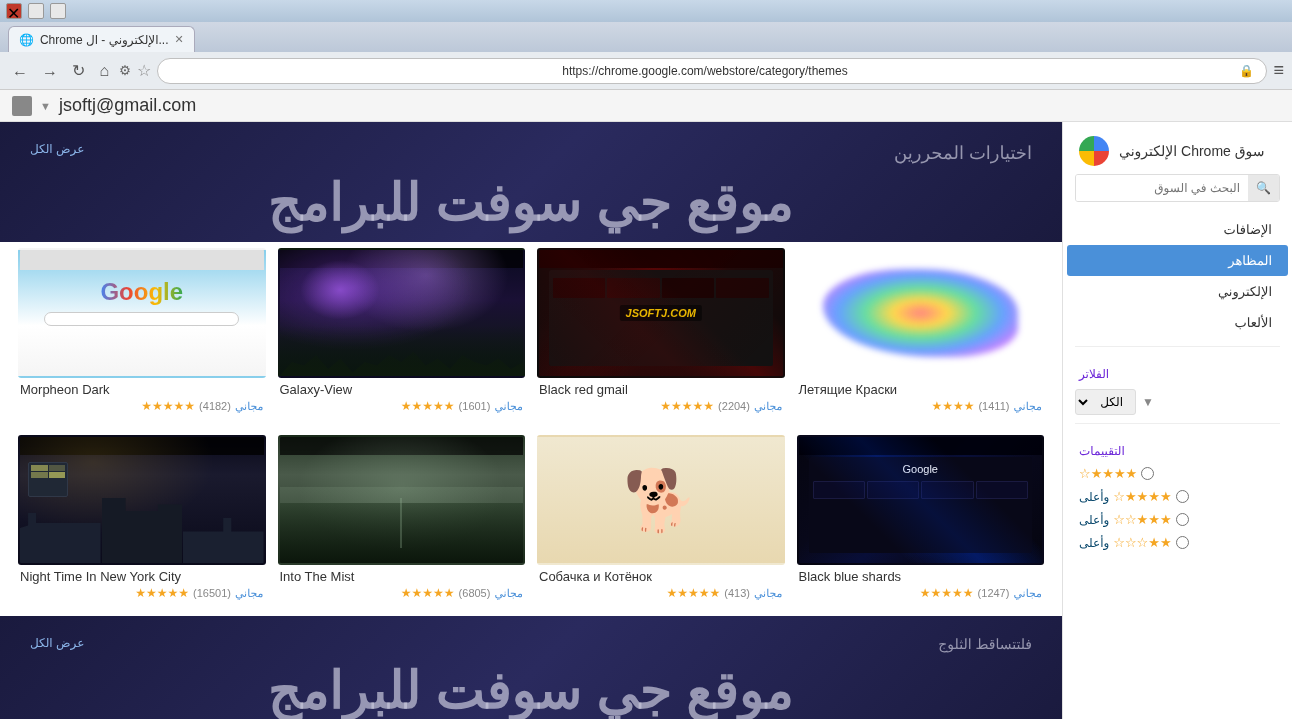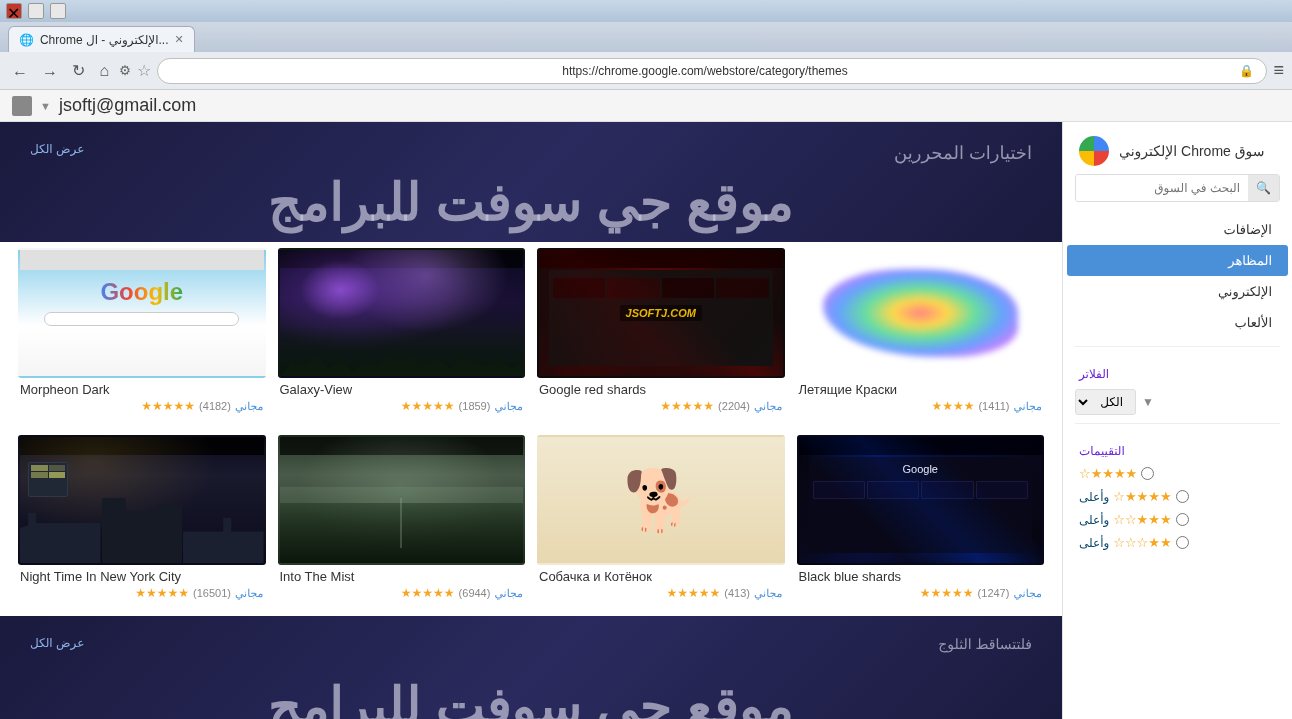--- a/index.html
+++ b/index.html
@@ -371,21 +371,21 @@
     .banner2-title {
       font-size: 52px;
       font-weight: bold;
       color: rgba(200,200,220,0.7);
       direction: rtl;
     }
     .banner2-subtitle {
       font-size: 18px;
       color: rgba(180,180,200,0.8);
       direction: rtl;
-      margin-bottom: 20px;
+      margin-bottom: 4px;
     }
 
     .jsoftj-watermark {
       position: absolute;
       top: 50%;
       left: 50%;
       transform: translate(-50%, -50%);
       font-size: 11px;
       font-weight: bold;
       color: rgba(255,200,0,0.9);
@@ -470,21 +470,21 @@
           <div style="position:absolute;top:0;left:0;right:0;height:18px;background:rgba(0,0,0,0.7);"></div>
           <div style="position:absolute;inset:0;background:radial-gradient(ellipse at 30% 30%,rgba(120,60,200,0.5) 0%,transparent 50%),radial-gradient(ellipse at 60% 20%,rgba(200,150,255,0.4) 0%,transparent 40%);"></div>
           <div style="position:absolute;bottom:0;left:0;right:0;height:50px;background:linear-gradient(180deg,transparent,#0a1510);display:flex;align-items:flex-end;">
             <div style="width:100%;height:35px;background:linear-gradient(0deg,#0d1a0d,transparent);clip-path:polygon(0 100%,5% 60%,10% 70%,15% 40%,20% 80%,25% 50%,30% 90%,35% 60%,40% 70%,45% 40%,50% 60%,55% 30%,60% 70%,65% 50%,70% 80%,75% 40%,80% 60%,85% 70%,90% 50%,95% 80%,100% 60%,100% 100%);"></div>
           </div>
         </div>
         <div class="theme-info">
           <div class="theme-name">Galaxy-View</div>
           <div class="theme-meta">
             <span class="theme-free">مجاني</span>
-            <span class="theme-count">(1859)</span>
+            <span class="theme-count">(1601)</span>
             <span class="stars">★★★★★</span>
           </div>
         </div>
       </div>
 
       <div class="theme-card">
         <div class="theme-thumb thumb-blackred" style="position:relative;">
           <div style="position:absolute;top:0;left:0;right:0;height:18px;background:rgba(20,0,0,0.9);"></div>
           <div style="position:absolute;inset:0;overflow:hidden;">
             <div style="position:absolute;top:20px;left:10px;right:10px;bottom:10px;background:#111;border-radius:2px;padding:4px;">
@@ -493,21 +493,21 @@
                 <div style="height:20px;background:#200808;border-radius:1px;"></div>
                 <div style="height:20px;background:#150303;border-radius:1px;"></div>
                 <div style="height:20px;background:#1a0505;border-radius:1px;"></div>
               </div>
             </div>
           </div>
           <div style="position:absolute;top:0;left:0;right:0;bottom:0;background:linear-gradient(45deg,transparent 0%,rgba(150,0,0,0.15) 40%,transparent 60%),linear-gradient(135deg,transparent 0%,rgba(100,0,0,0.1) 50%,transparent 100%);"></div>
           <div class="jsoftj-watermark">JSOFTJ.COM</div>
         </div>
         <div class="theme-info">
-          <div class="theme-name">Google red shards</div>
+          <div class="theme-name">Black red gmail</div>
           <div class="theme-meta">
             <span class="theme-free">مجاني</span>
             <span class="theme-count">(2204)</span>
             <span class="stars">★★★★★</span>
           </div>
         </div>
       </div>
 
       <div class="theme-card">
         <div class="theme-thumb thumb-letya">
@@ -559,21 +559,21 @@
         <div class="theme-thumb thumb-mist">
           <div style="position:absolute;top:0;left:0;right:0;height:18px;background:rgba(0,0,0,0.7);"></div>
           <div style="position:absolute;inset:0;background:radial-gradient(ellipse at 50% 40%,rgba(150,180,150,0.3) 0%,transparent 60%);"></div>
           <div style="position:absolute;bottom:0;left:0;right:0;height:60px;background:linear-gradient(180deg,rgba(30,50,30,0.5),rgba(10,20,10,0.95));"></div>
           <div style="position:absolute;bottom:15px;left:50%;transform:translateX(-50%);width:2px;height:50px;background:rgba(150,180,150,0.3);"></div>
         </div>
         <div class="theme-info">
           <div class="theme-name">Into The Mist</div>
           <div class="theme-meta">
             <span class="theme-free">مجاني</span>
-            <span class="theme-count">(6944)</span>
+            <span class="theme-count">(6805)</span>
             <span class="stars">★★★★★</span>
           </div>
         </div>
       </div>
 
       <div class="theme-card">
         <div class="theme-thumb thumb-dog">
           <span class="dog-emoji">🐕</span>
         </div>
         <div class="theme-info">

